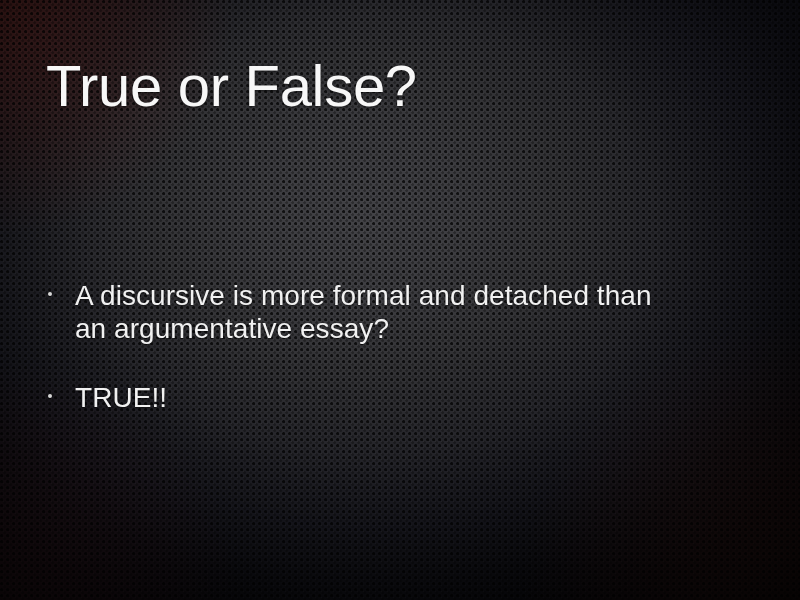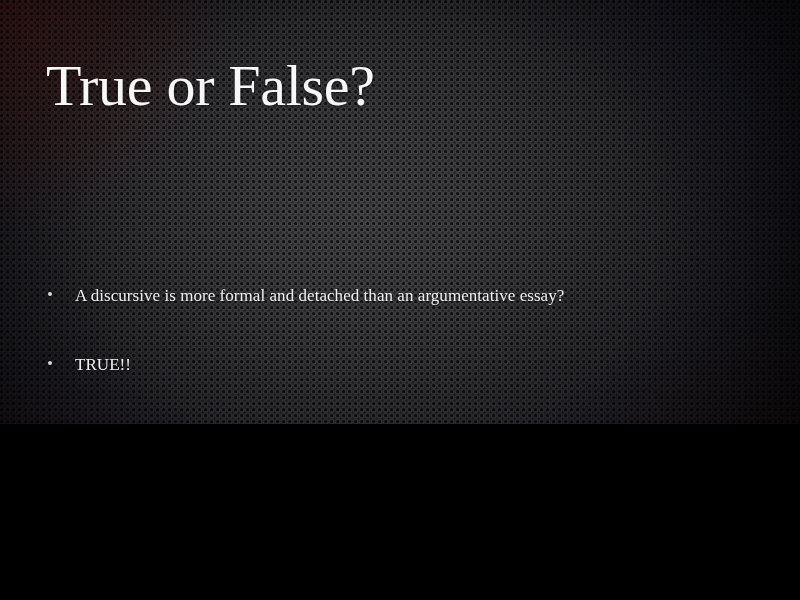--- a/index.html
+++ b/index.html
@@ -5,24 +5,24 @@
 <style>
   html, body {
     margin: 0;
     padding: 0;
     background: #000;
   }
 
   #slide {
     position: relative;
     width: 800px;
-    height: 424px;
+    height: 600px;
     overflow: hidden;
     background-color: #050506;
-    font-family: Liberation Serif, serif;
+    font-family: Liberation Sans, sans-serif;
     -webkit-font-smoothing: antialiased;
   }
 
   
 
   
   .bg-glow {
     position: absolute;
     inset: 0;
     background:
@@ -125,21 +125,21 @@
     top: 13px;
     width: 4px;
     height: 4px;
     border-radius: 50%;
     background: #d8d8d8;
     box-shadow: 0 0 2px rgba(0,0,0,0.6);
   }
 
   .bullet-text {
     display: block;
-    font-size: 17px;
+    font-size: 28px;
     font-weight: 400;
     line-height: 33px;
     color: #f1f1f1;
     letter-spacing: 0.05px;
     text-shadow: 0 1px 2px rgba(0,0,0,0.5);
   }
 
   .bullet-row.wrap .bullet-text {
     max-width: 606px;
   }

